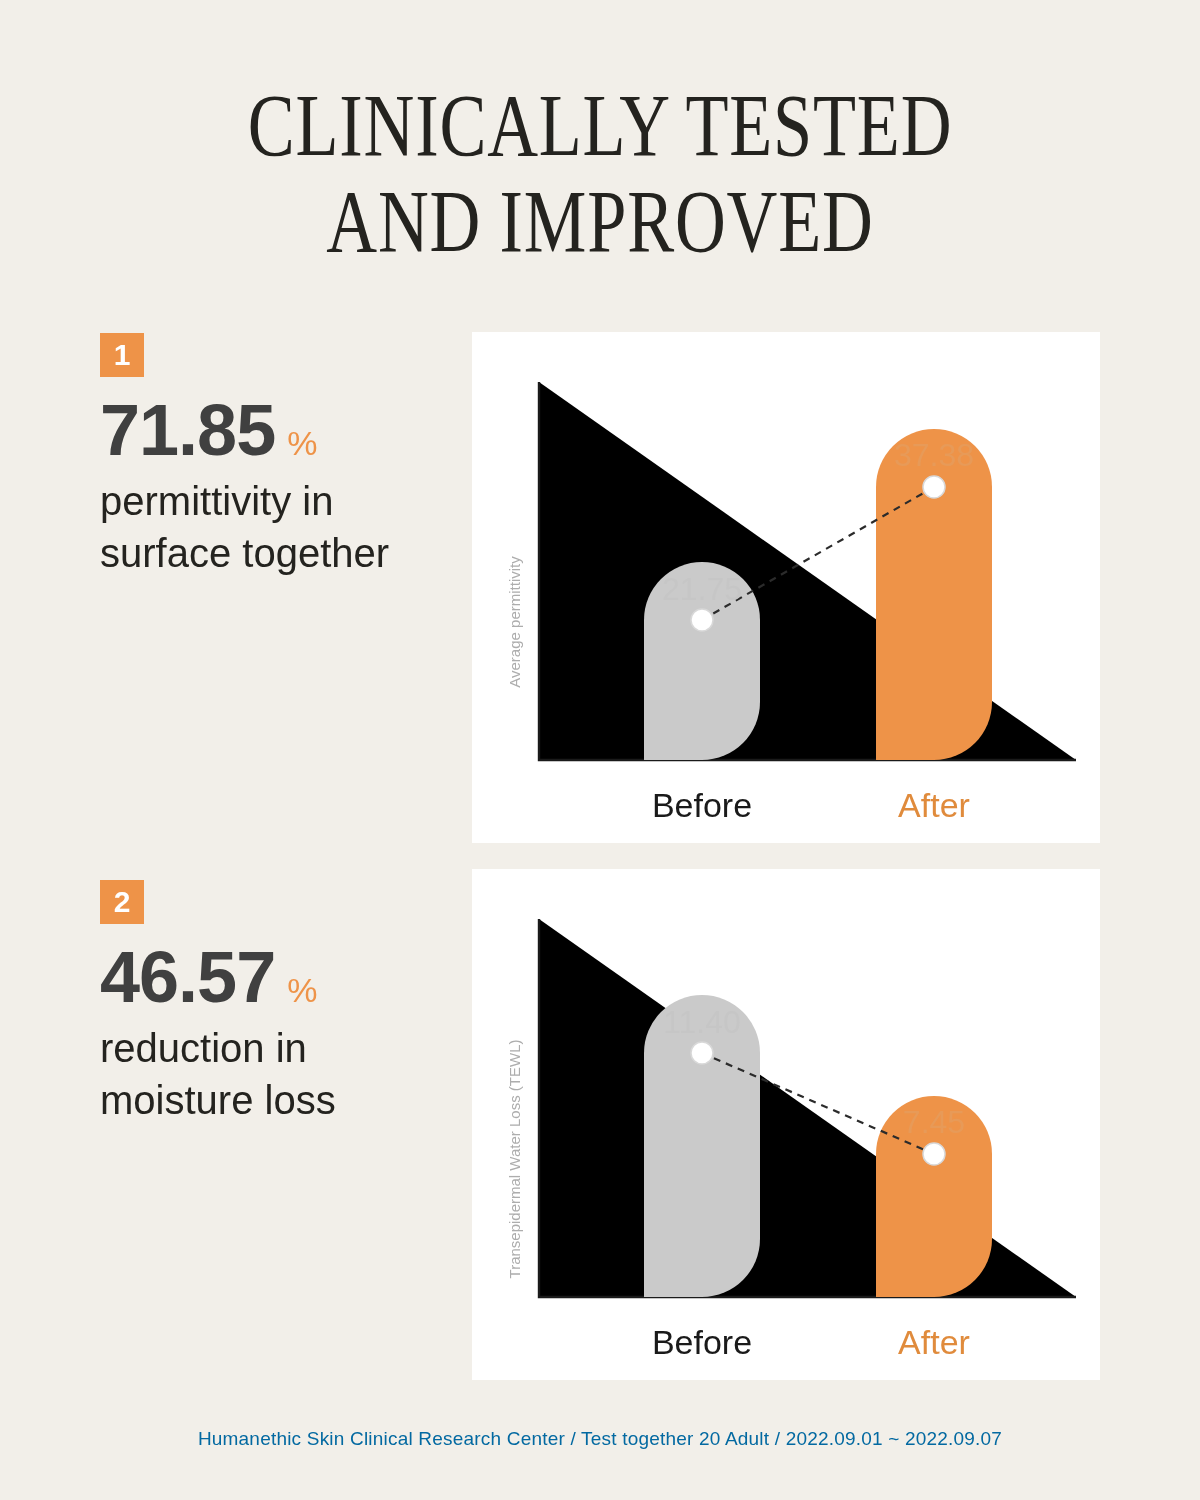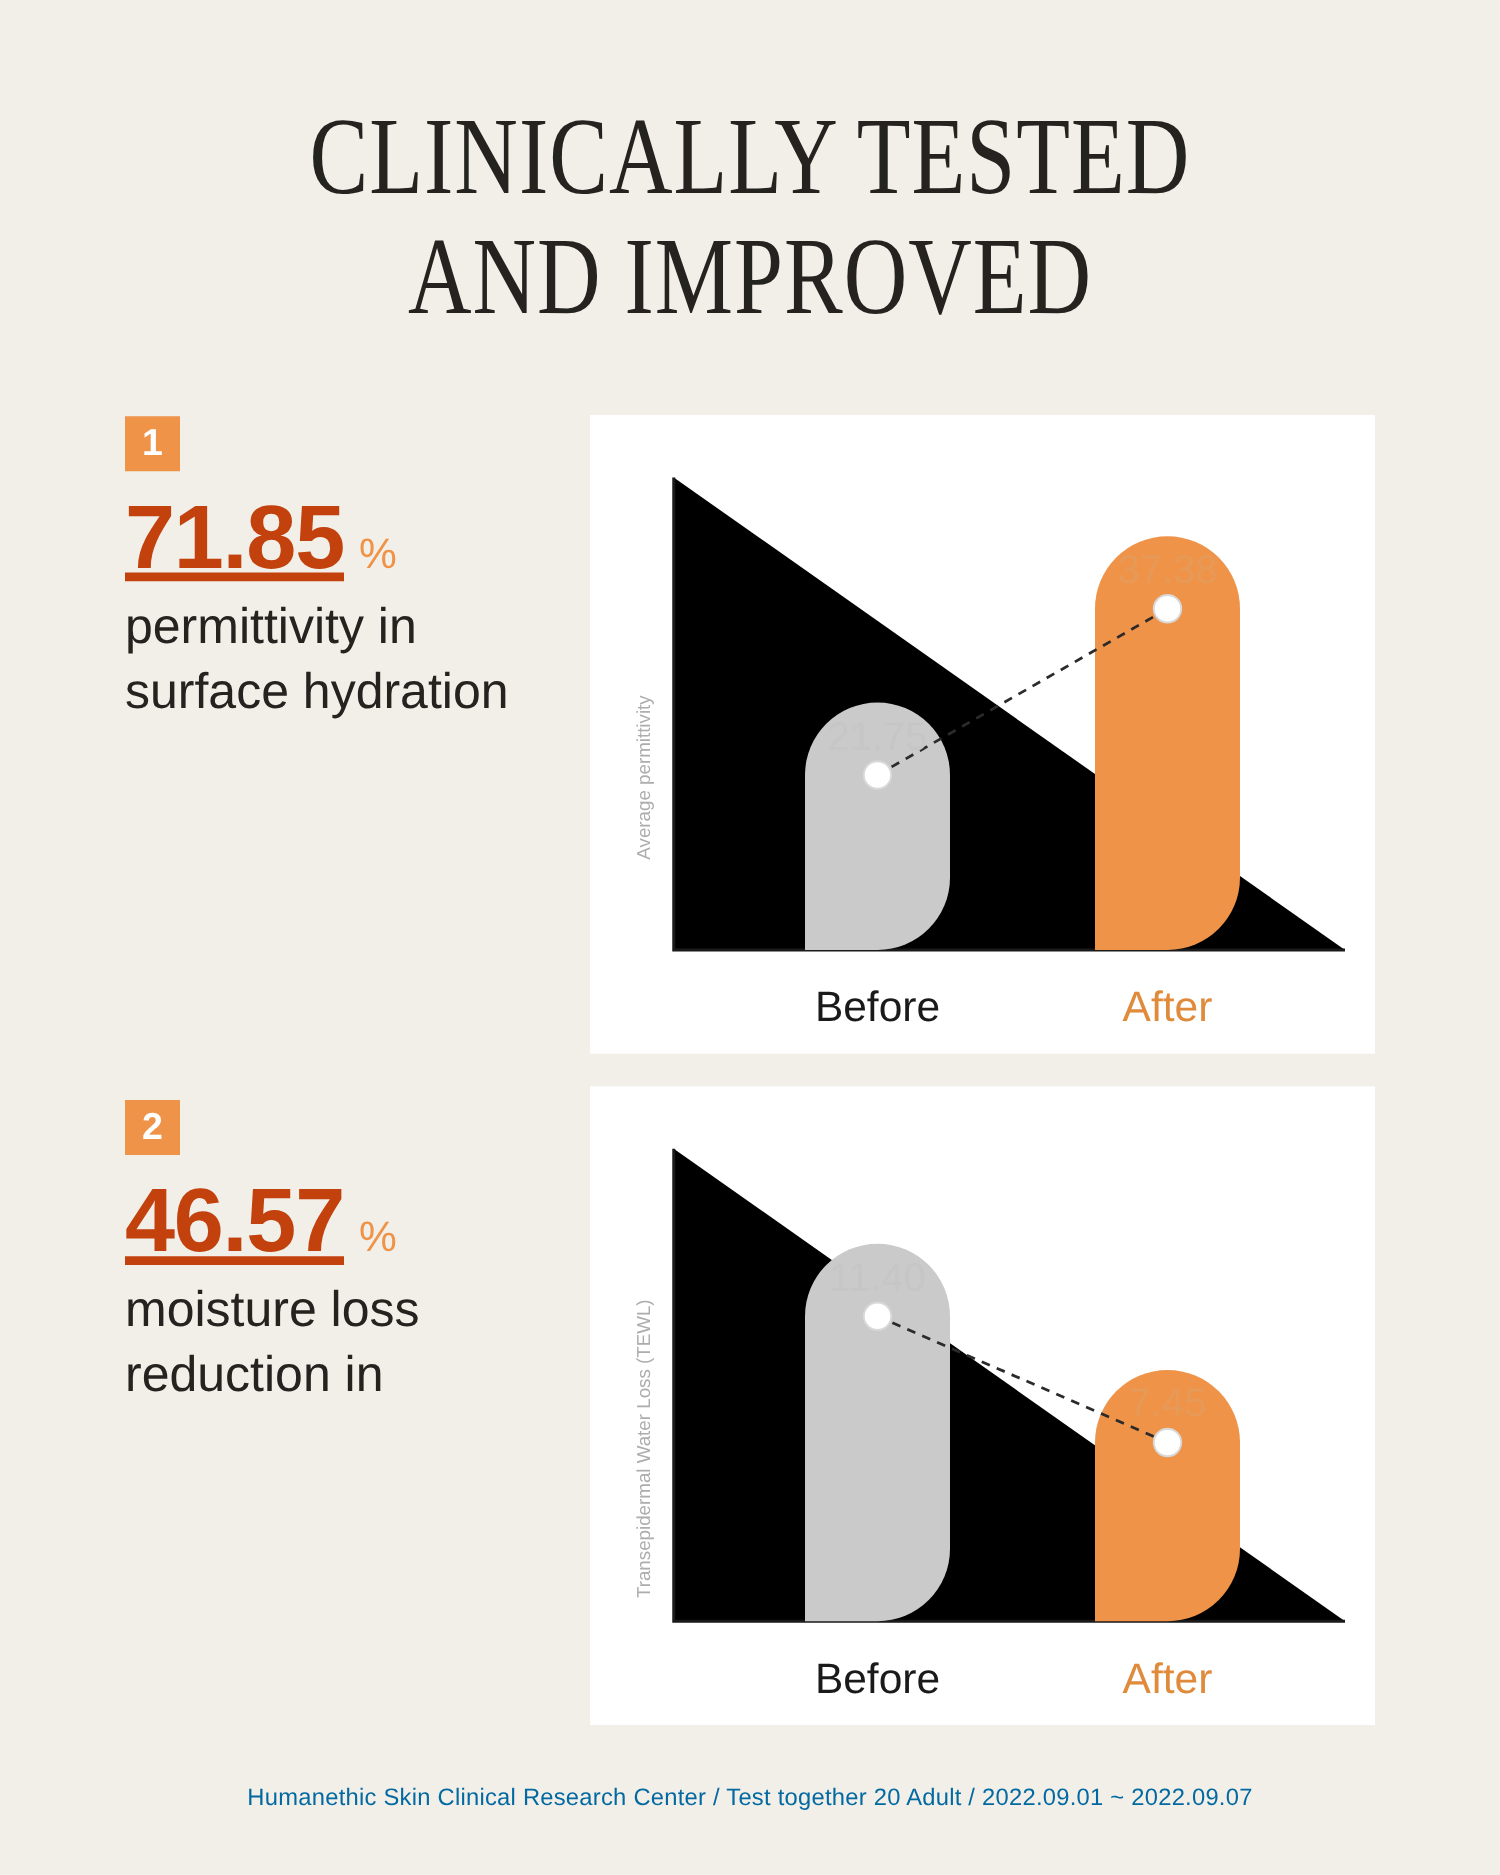--- a/index.html
+++ b/index.html
@@ -44,24 +44,23 @@
     line-height:1;
   }
   .stat-value-row{
     margin-top:16px;
     display:flex;align-items:baseline;
     white-space:nowrap;
   }
   .stat-value{
     font-size:72px;
     font-weight:bold;
-    color:#c2410c;
+    color:#404040;
     letter-spacing:-1px;
     line-height:1.05;
-    text-decoration:underline;
   }
   .stat-unit{
     font-size:34px;
     color:#EE9348;
     margin-left:12px;
     font-weight:400;
   }
   .stat-desc{
     margin-top:6px;
     font-size:40px;
@@ -122,33 +121,33 @@
   </div>
 
   <div class="stat stat-1">
     <div class="badge">1</div>
     <div class="stat-value-row">
       <span class="stat-value">71.85</span>
       <span class="stat-unit">%</span>
     </div>
     <div class="stat-desc">
       <div>permittivity in</div>
-      <div>surface hydration</div>
+      <div>surface together</div>
     </div>
   </div>
 
   <div class="stat stat-2">
     <div class="badge">2</div>
     <div class="stat-value-row">
       <span class="stat-value">46.57</span>
       <span class="stat-unit">%</span>
     </div>
     <div class="stat-desc">
+      <div>reduction in</div>
       <div>moisture loss</div>
-      <div>reduction in</div>
     </div>
   </div>
 
   <div class="card card-1">
     <svg viewBox="0 0 628 511" preserveAspectRatio="none">
       <text class="axis-label" transform="translate(48,290) rotate(-90)" text-anchor="middle">Average permittivity</text>
       <path class="axis-line" d="M67,50 L67,428 L604,428"></path>
       <path fill="#CACACA" d="M172,288 a58,58 0 0 1 116,0 L288,370 a58,58 0 0 1 -58,58 L172,428 Z"></path>
       <path fill="#EE9348" d="M404,155 a58,58 0 0 1 116,0 L520,370 a58,58 0 0 1 -58,58 L404,428 Z"></path>
       <line class="connector" x1="230" y1="288" x2="462" y2="155"></line>

